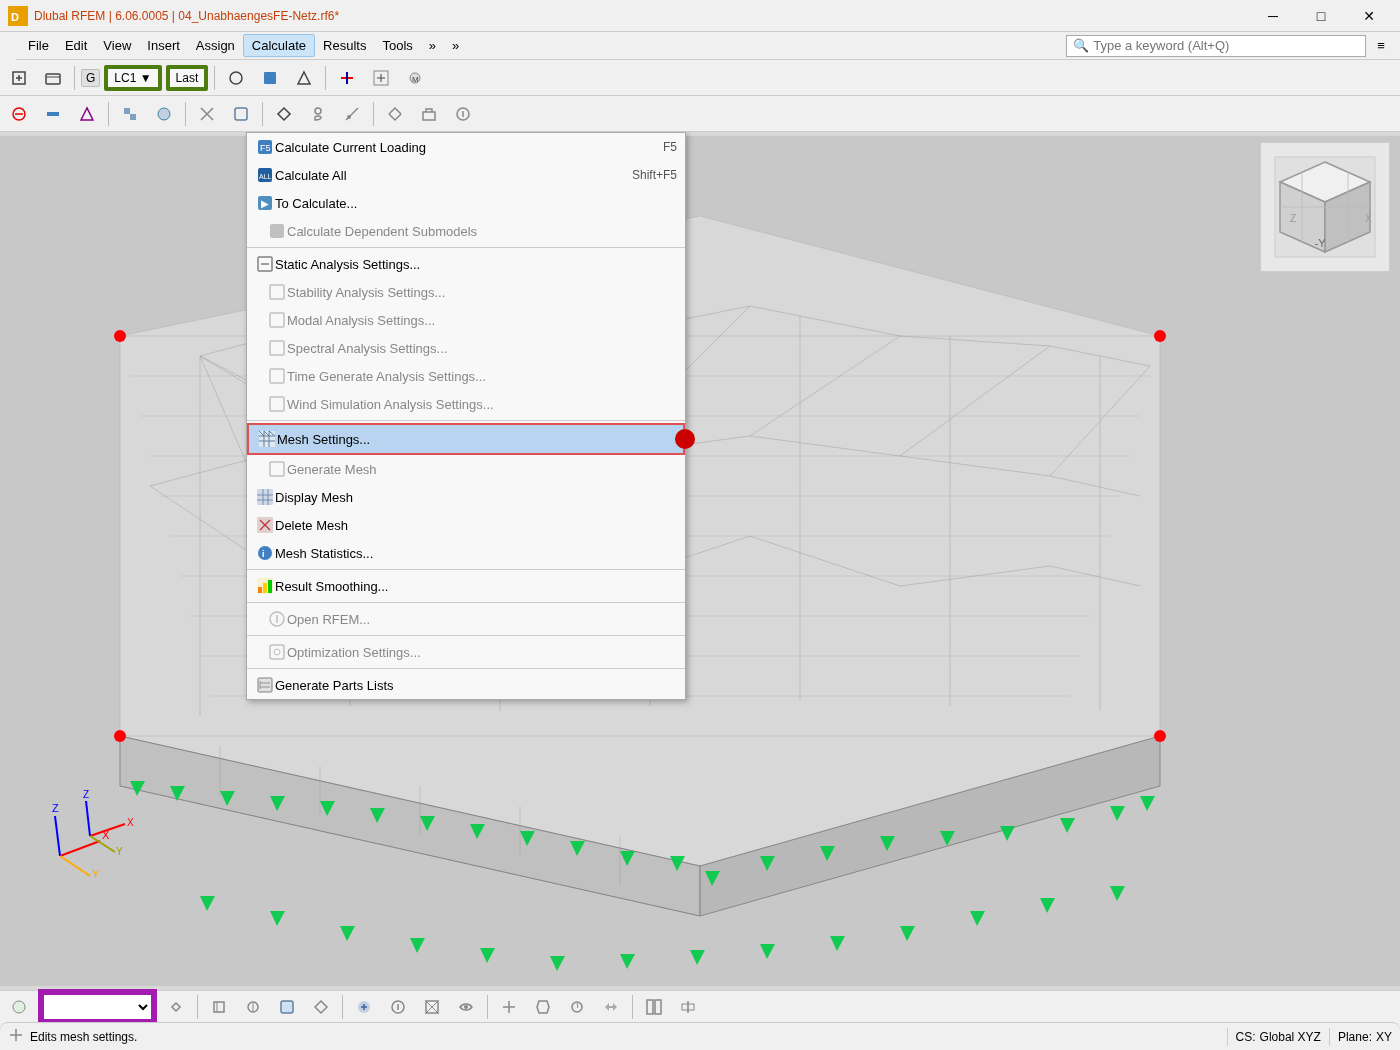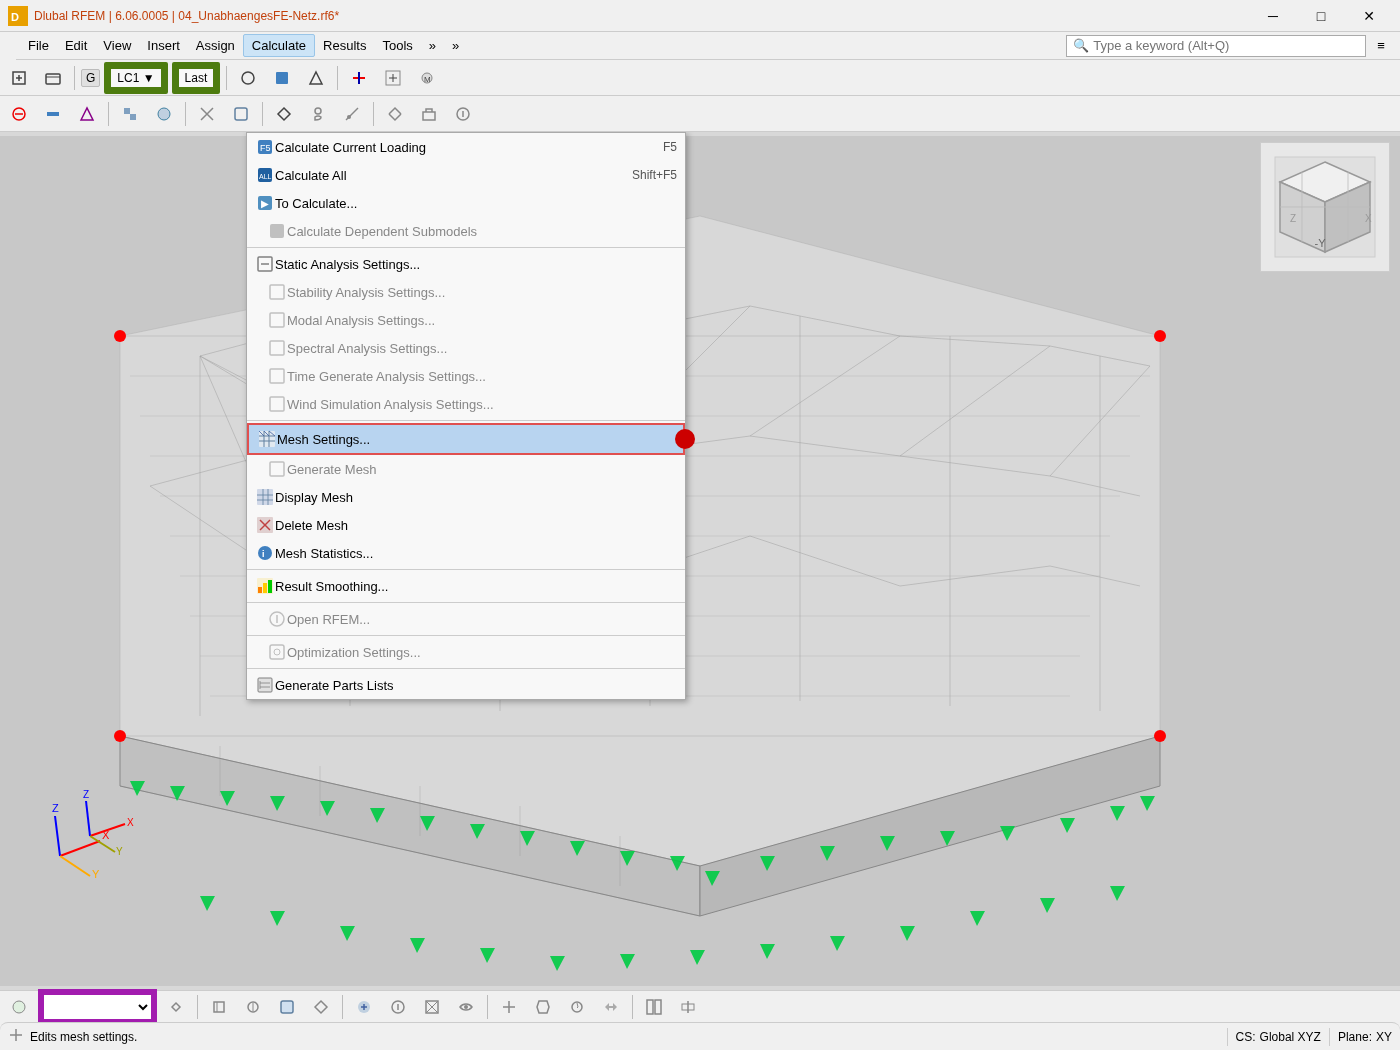--- a/index.html
+++ b/index.html
@@ -244,21 +244,21 @@
       background: #e0e0e0;
       border: 1px solid #bbb;
       padding: 1px 4px;
       font-size: 12px;
       border-radius: 2px;
     }
 
     
     .nav-btn {
       padding: 2px 6px;
-      border: 7px solid #4d7c0f;
+      border: 4px solid #4d7c0f;
       background: #f8f8f8;
       cursor: pointer;
       font-size: 12px;
       border-radius: 2px;
     }
 
     .tb-combo {
       height: 22px;
       border: 6px solid #a21caf;
       background: white;

